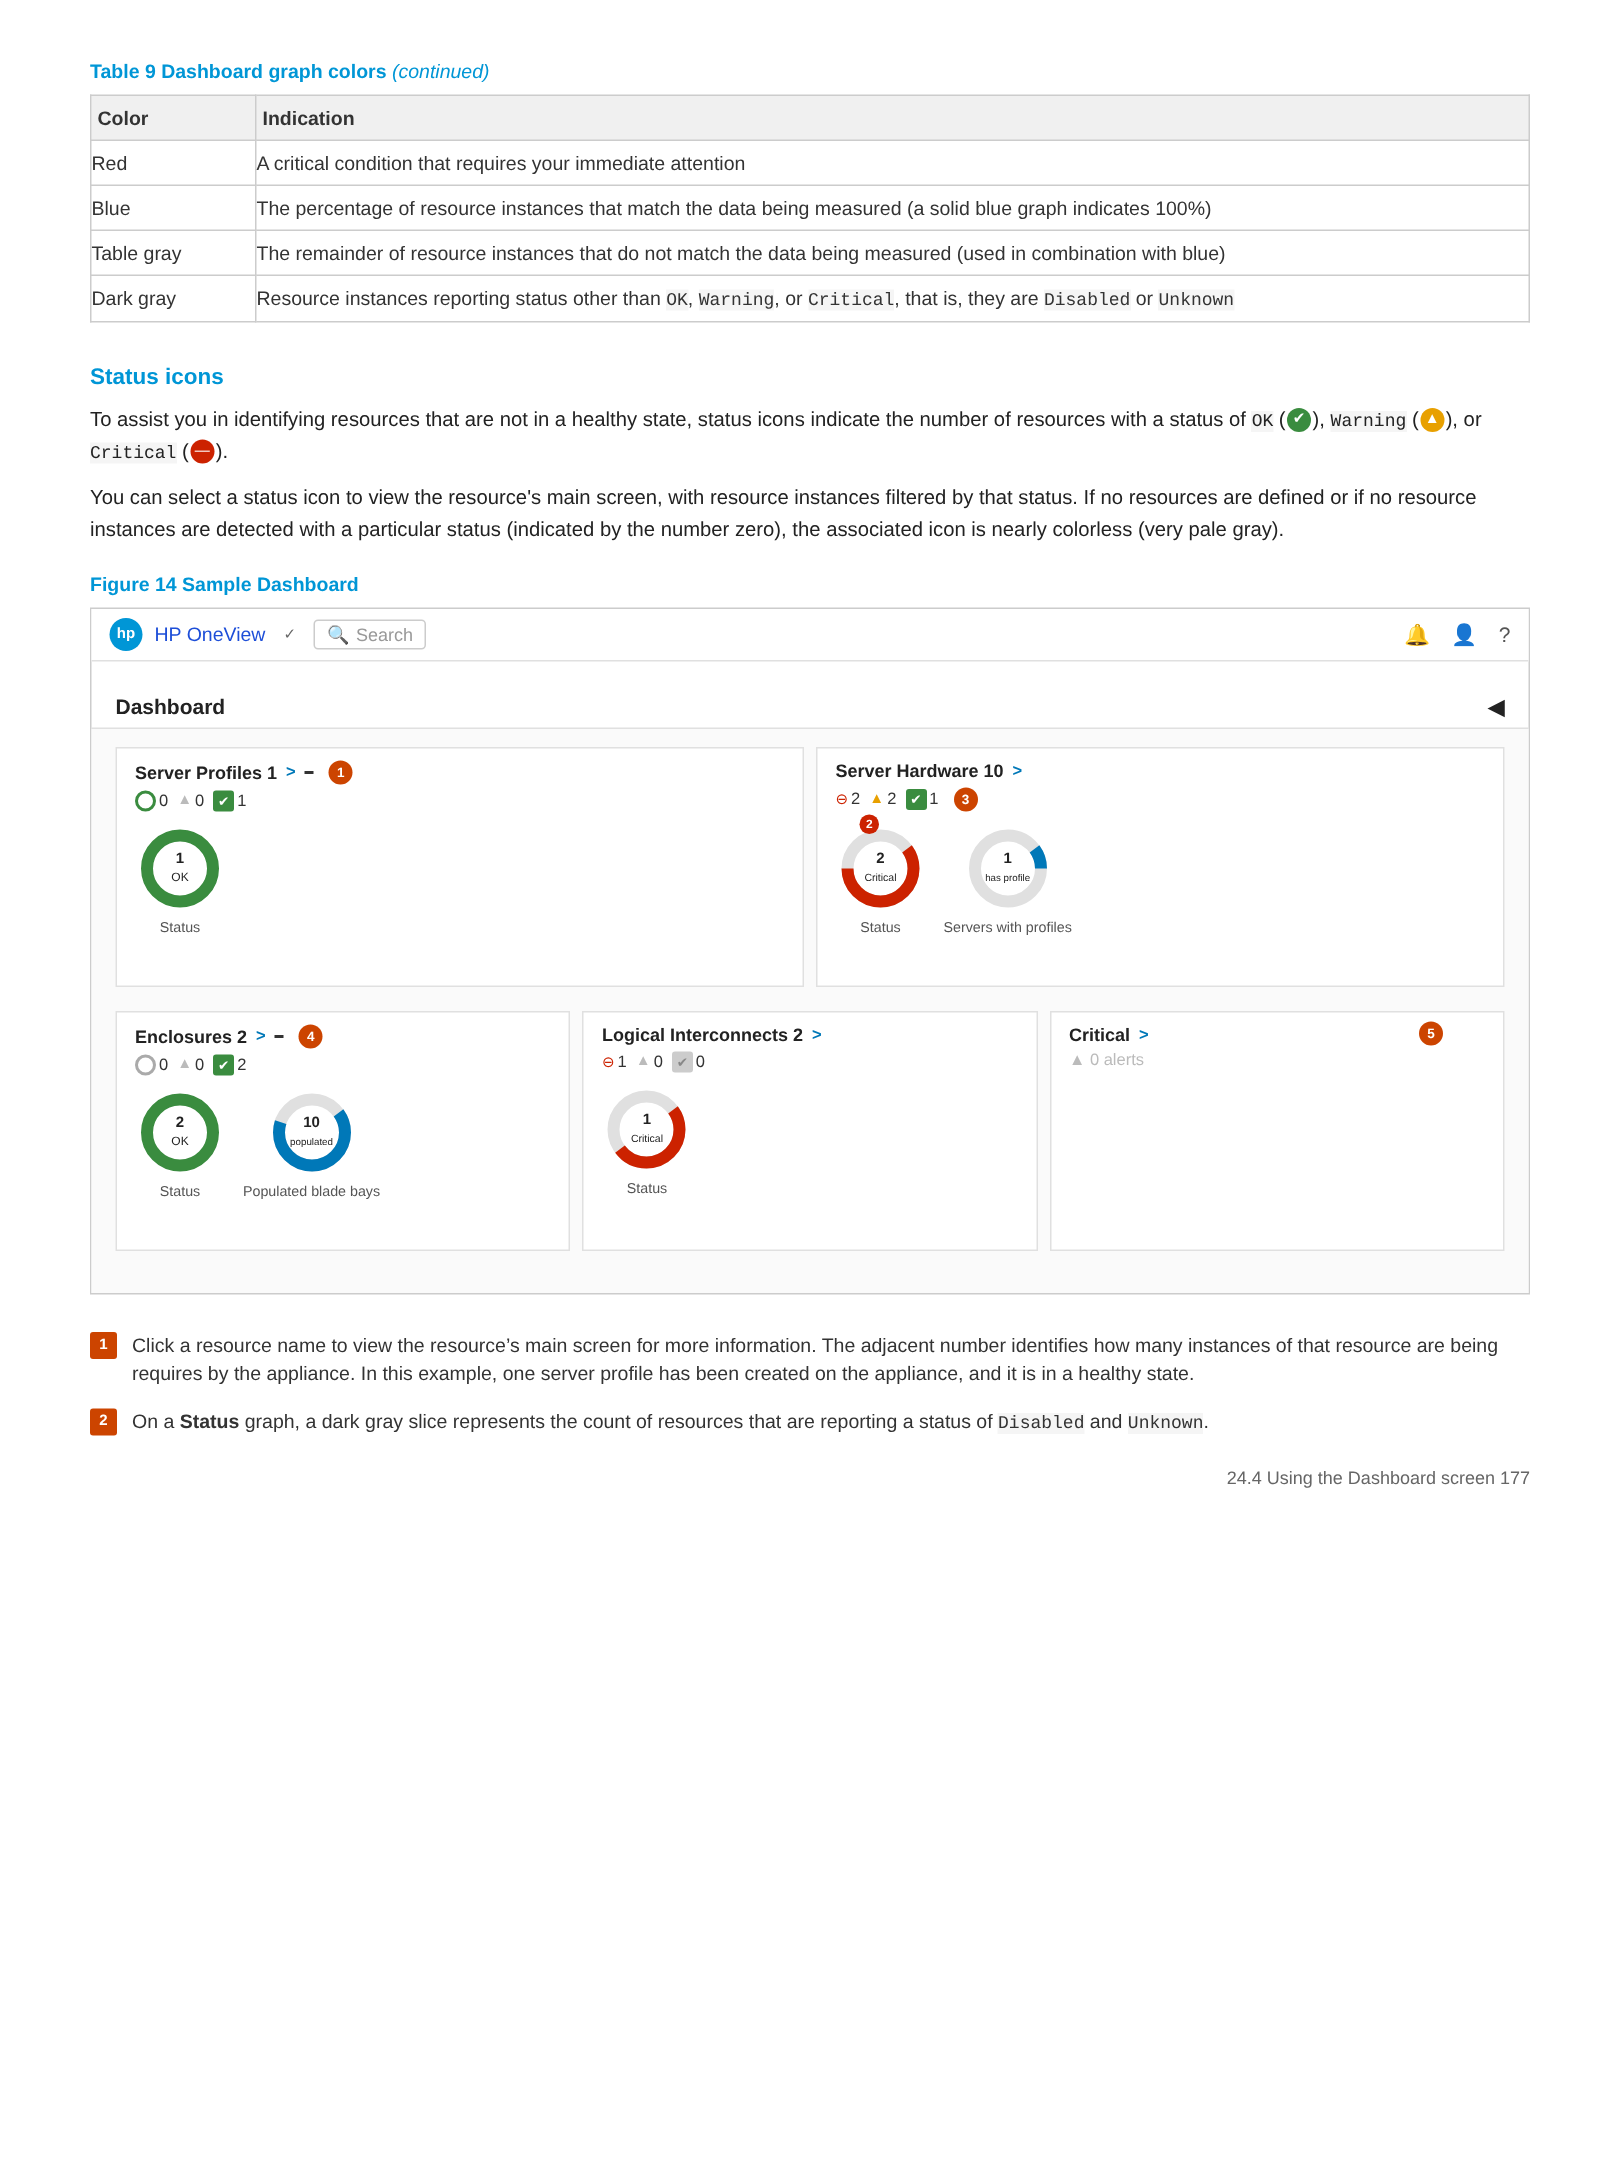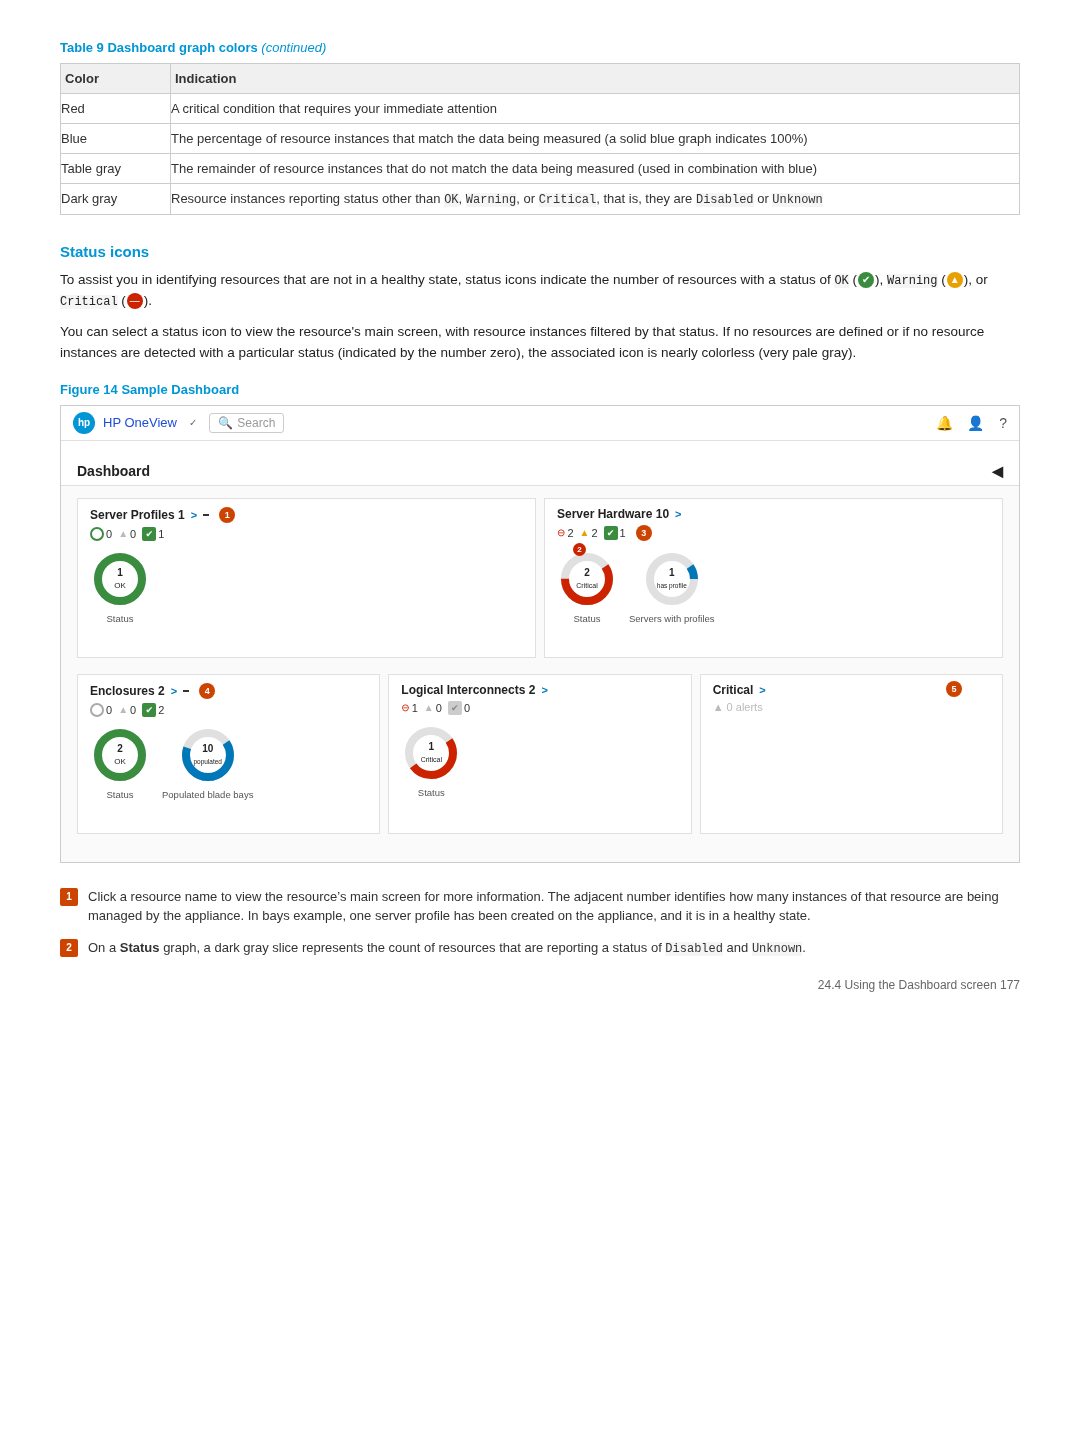--- a/index.html
+++ b/index.html
@@ -570,21 +570,21 @@
         </div>
       </div>
 
     </div>
   </div>
 </div>
 
 <div class="numbered-list">
   <div class="numbered-item">
     <span class="num-badge">1</span>
-    <div class="text">Click a resource name to view the resource’s main screen for more information. The adjacent number identifies how many instances of that resource are being managed by the appliance. In bays example, one server profile has been created on the appliance, and it is in a healthy state.</div>
+    <div class="text">Click a resource name to view the resource’s main screen for more information. The adjacent number identifies how many instances of that resource are being requires by the appliance. In this example, one server profile has been created on the appliance, and it is in a healthy state.</div>
   </div>
   <div class="numbered-item">
     <span class="num-badge">2</span>
     <div class="text">
       On a <strong>Status</strong> graph, a dark gray slice represents the count of resources that are reporting a status of <code>Disabled</code> and <code>Unknown</code>.
     </div>
   </div>
 </div>
 
 <div class="page-footer">24.4 Using the Dashboard screen    177</div>

